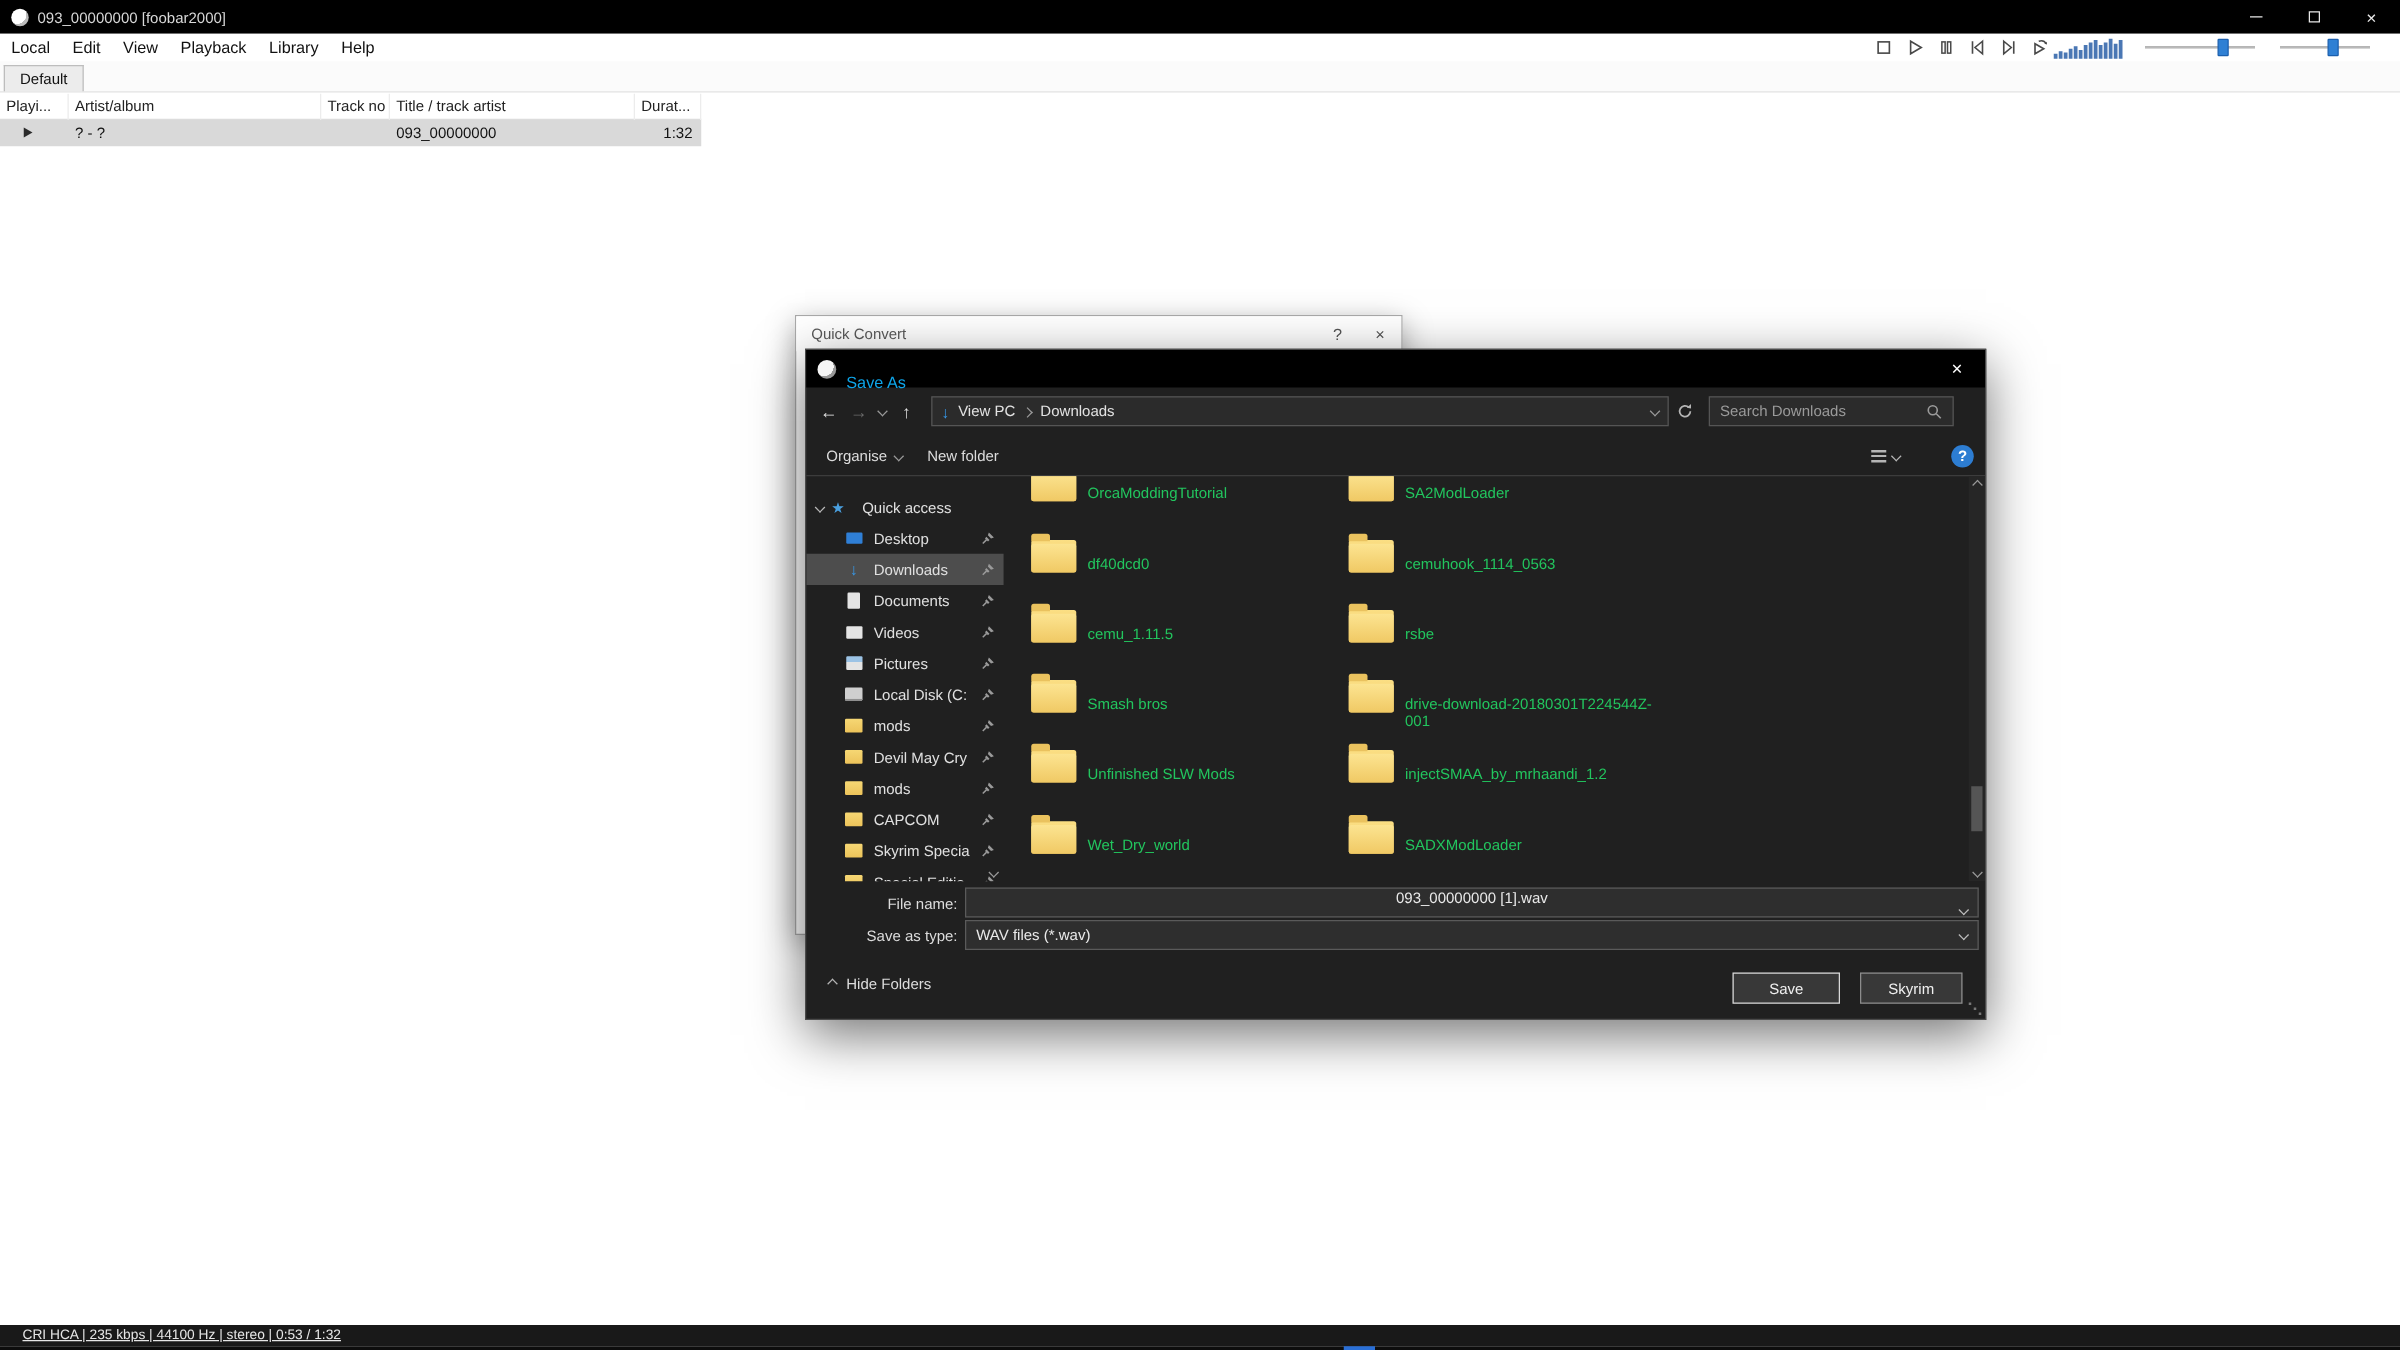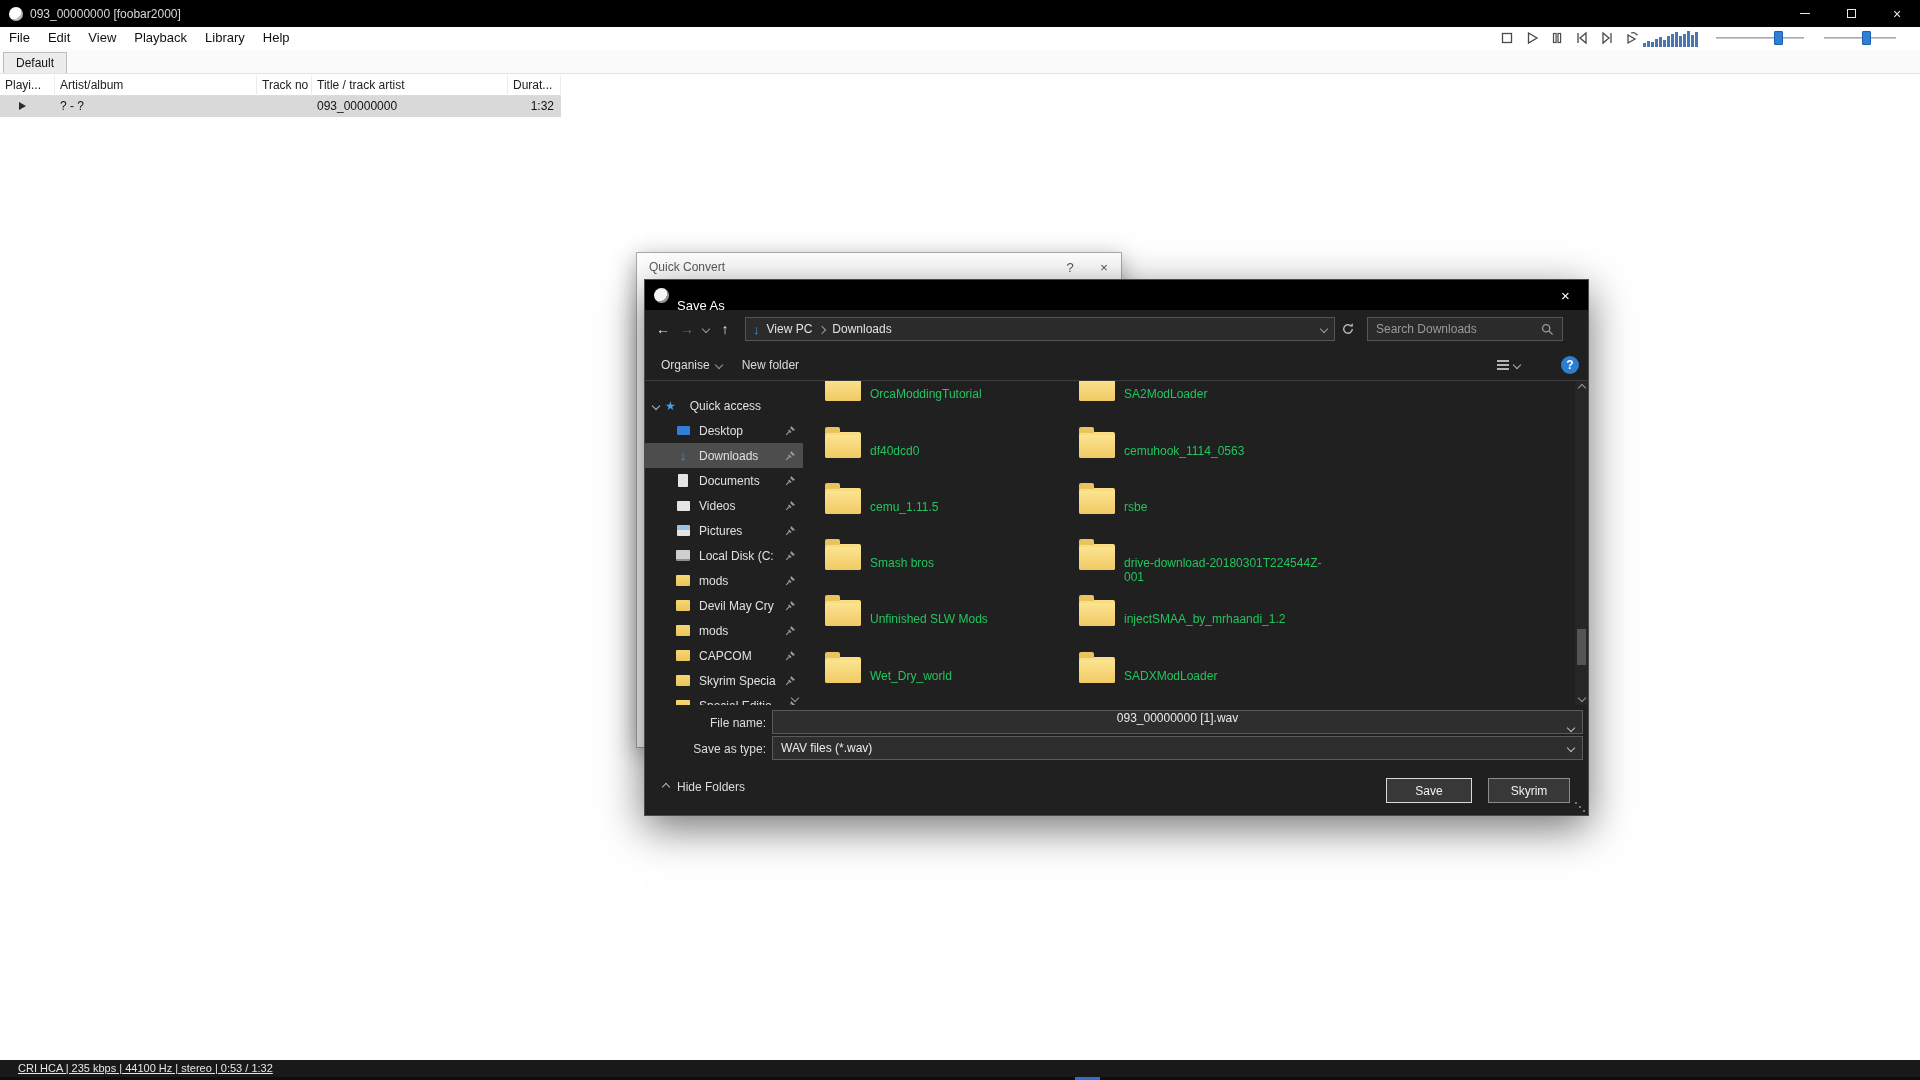--- a/index.html
+++ b/index.html
@@ -51,21 +51,21 @@
   .qc{position:absolute;left:636px;top:252px;width:486px;height:496px;background:#ffffff;border:1px solid #a9a9a9;box-shadow:0 6px 22px rgba(0,0,0,.35);z-index:5;}
   .qc-titlebar{height:28px;display:flex;align-items:center;background:#fff;}
   .qc-title{font-size:12px;color:#5a5a5a;padding-left:12px;}
   .qc-btns{margin-left:auto;display:flex;}
   .qc-btn{width:34px;height:28px;display:flex;align-items:center;justify-content:center;color:#555;font-size:13px;}
 
   
   .sa{position:absolute;left:644px;top:279px;width:945px;height:537px;background:#202020;border:1px solid #4a4a4a;color:#dcdcdc;font-size:12px;z-index:10;box-shadow:0 12px 40px rgba(0,0,0,.55);}
   .sa-titlebar{position:absolute;left:0;top:0;right:0;height:30px;background:#000;display:flex;align-items:center;}
   .sa-appicon{width:15px;height:15px;border-radius:50%;background:radial-gradient(circle at 35% 35%,#f5f5f5 55%,#999 56%);margin:0 8px 0 9px;flex:0 0 15px;}
-  .sa-title{font-size:13px;color:#ffffff;margin-top:20px;}
+  .sa-title{font-size:13px;color:#0ea5e9;margin-top:20px;}
   .sa-close{margin-left:auto;width:45px;height:30px;display:flex;align-items:center;justify-content:center;color:#fff;font-size:15px;}
 
   .sa-addr{position:absolute;left:0;top:34px;right:0;height:30px;display:flex;align-items:center;}
   .nav-arrow{width:24px;text-align:center;font-size:14px;color:#e0e0e0;}
   .nav-arrow.disabled{color:#6a6a6a;}
   .nav-chev{width:14px;color:#9a9a9a;display:flex;justify-content:center;}
   .sa-crumbbar{margin-left:8px;width:590px;height:24px;background:#2b2b2b;border:1px solid #555;display:flex;align-items:center;padding:0 7px;gap:7px;}
   .crumb-dl{color:#3798e8;font-weight:bold;font-size:13px;line-height:1;}
   .crumb{color:#e2e2e2;}
   .crumb-sep{color:#9a9a9a;}
@@ -140,21 +140,21 @@
         </div>
       <div class="winbtn">
           <span class="glyph-max"></span>
         </div>
       <div class="winbtn">×</div>
     </div>
   </div>
 
   <div class="fb-menubar">
     <div class="fb-menu" id="fb-menu">
-        <span class="menu-item">File</span>
+        <span class="menu-item">Local</span>
         <span class="menu-item">Edit</span>
         <span class="menu-item">View</span>
         <span class="menu-item">Playback</span>
         <span class="menu-item">Library</span>
         <span class="menu-item">Help</span>
       </div>
 
     <div class="fb-controls">
       <div class="pbtn">
         <svg width="16" height="16">

